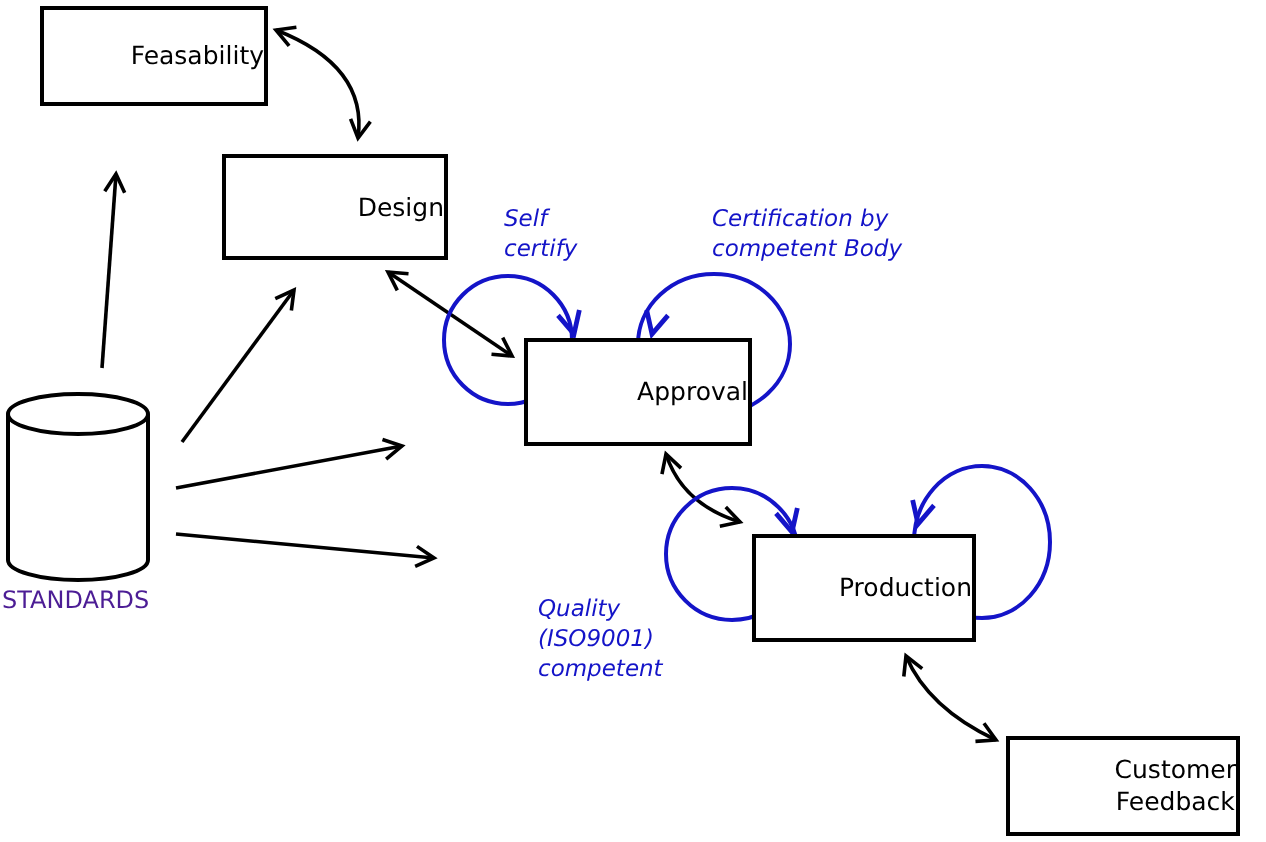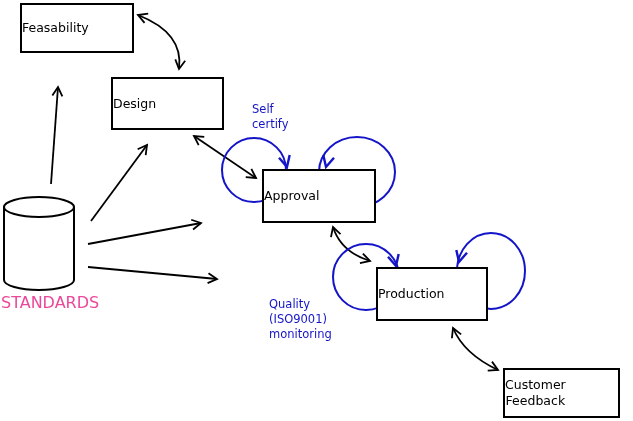--- a/index.html
+++ b/index.html
@@ -3,29 +3,30 @@
 <meta charset="utf-8">
 <style>
   html,body{margin:0;padding:0;background:#fff;}
   .stage{
     position:relative;width:633px;height:421px;background:#ffffff;overflow:hidden;
     font-family:"DejaVu Sans","Liberation Sans",sans-serif;
   }
   .stage svg{position:absolute;left:0;top:0;z-index:1;}
   .node{
     position:absolute;z-index:2;background:#ffffff;border:2px solid #000000;
-    display:flex;align-items:center;justify-content:flex-start;text-align:center;
+    display:flex;align-items:center;justify-content:flex-end;text-align:center;
     font-size:12.5px;color:#000000;white-space:pre-line;line-height:16px;
   }
   .ann{
     position:absolute;z-index:3;color:#1414c8;font-size:11.5px;line-height:15px;
     white-space:pre-line;
+    font-style:italic;
   }
   .store-label{
-    position:absolute;z-index:3;color:#ec4899;font-size:16px;
+    position:absolute;z-index:3;color:#4c1d95;font-size:12px;
   }
 </style>
 </head>
 <body>
 
 <div class="stage">
 
   <svg width="633" height="421" viewBox="0 0 633 421">
     <defs>
       <marker id="ah" markerUnits="userSpaceOnUse" markerWidth="16" markerHeight="16" refX="11" refY="7" orient="auto-start-reverse">
@@ -70,19 +71,21 @@
   <div class="node" style="left:376px;top:267px;width:108px;height:50px">
     <span>Production</span>
   </div>
   <div class="node" style="left:503px;top:368px;width:113px;height:46px">
     <span>Customer
 Feedback</span>
   </div>
 
   <div class="ann" style="left:252px;top:102px">Self
 certify</div>
+  <div class="ann" style="left:356px;top:102px">Certification by
+competent Body</div>
   <div class="ann" style="left:269px;top:297px">Quality
 (ISO9001)
-monitoring</div>
+competent</div>
 
   <div class="store-label" style="left:1px;top:293px">STANDARDS</div>
 
 </div>
 
 </body></html>

